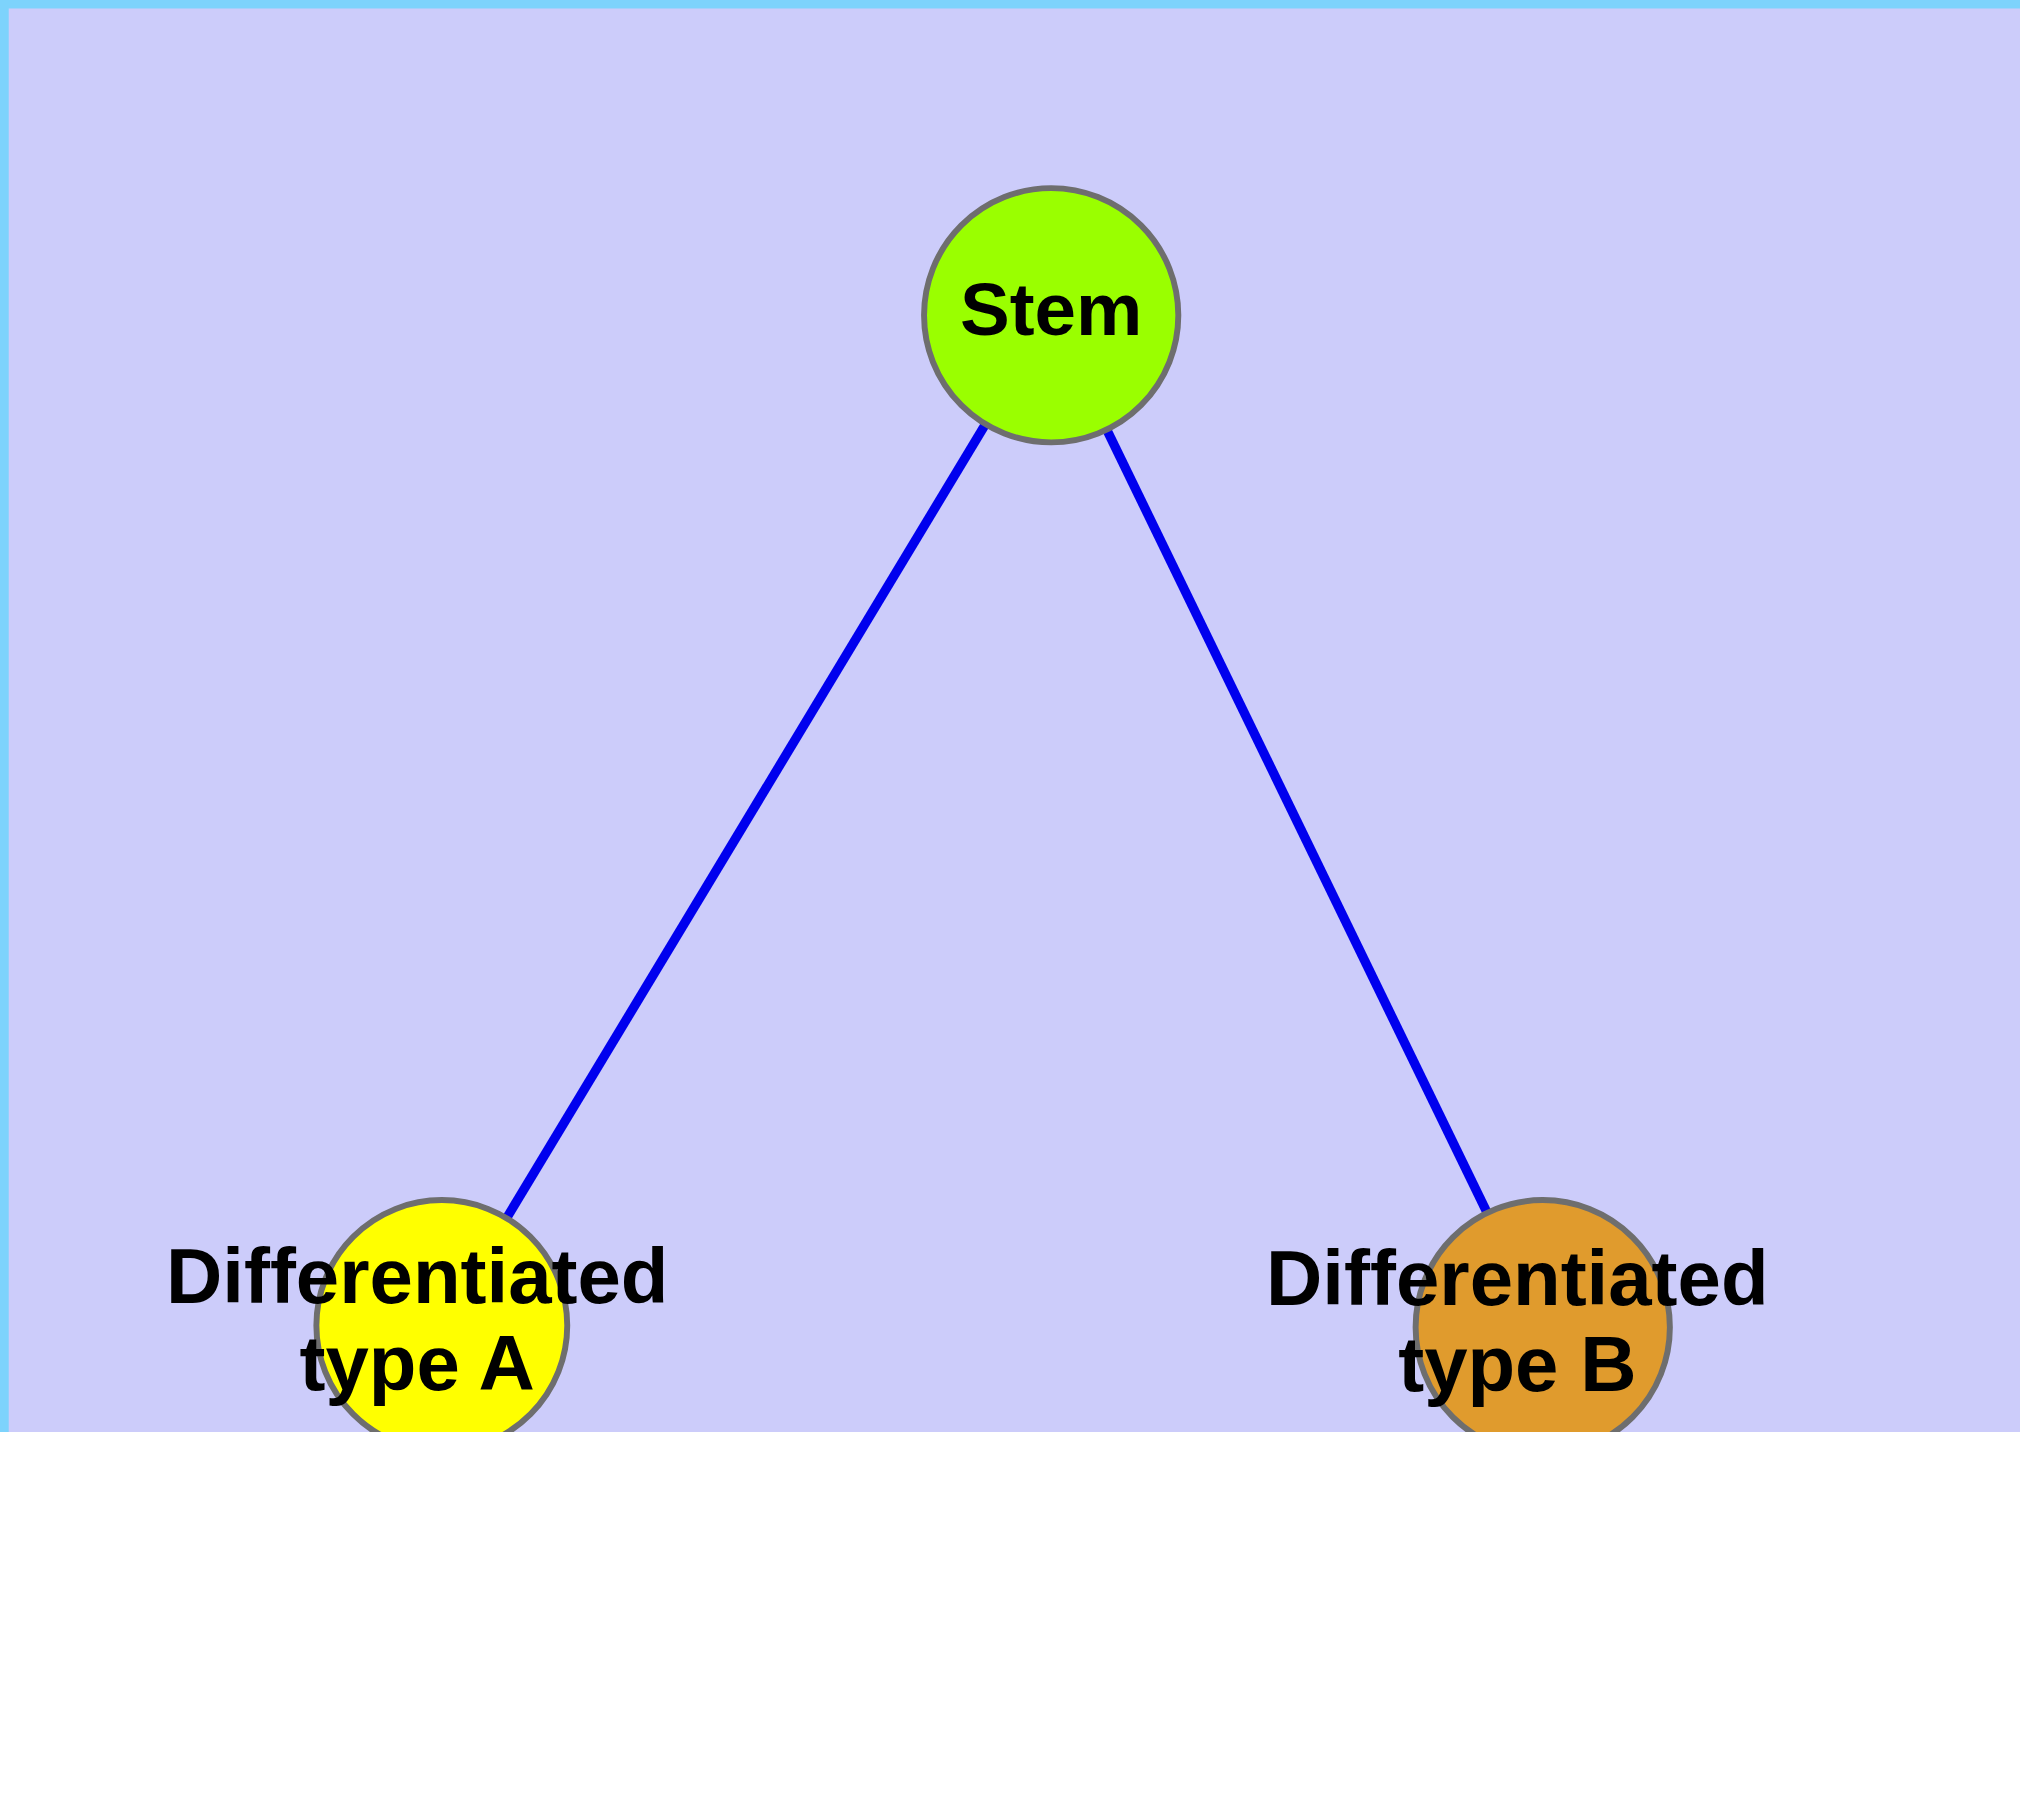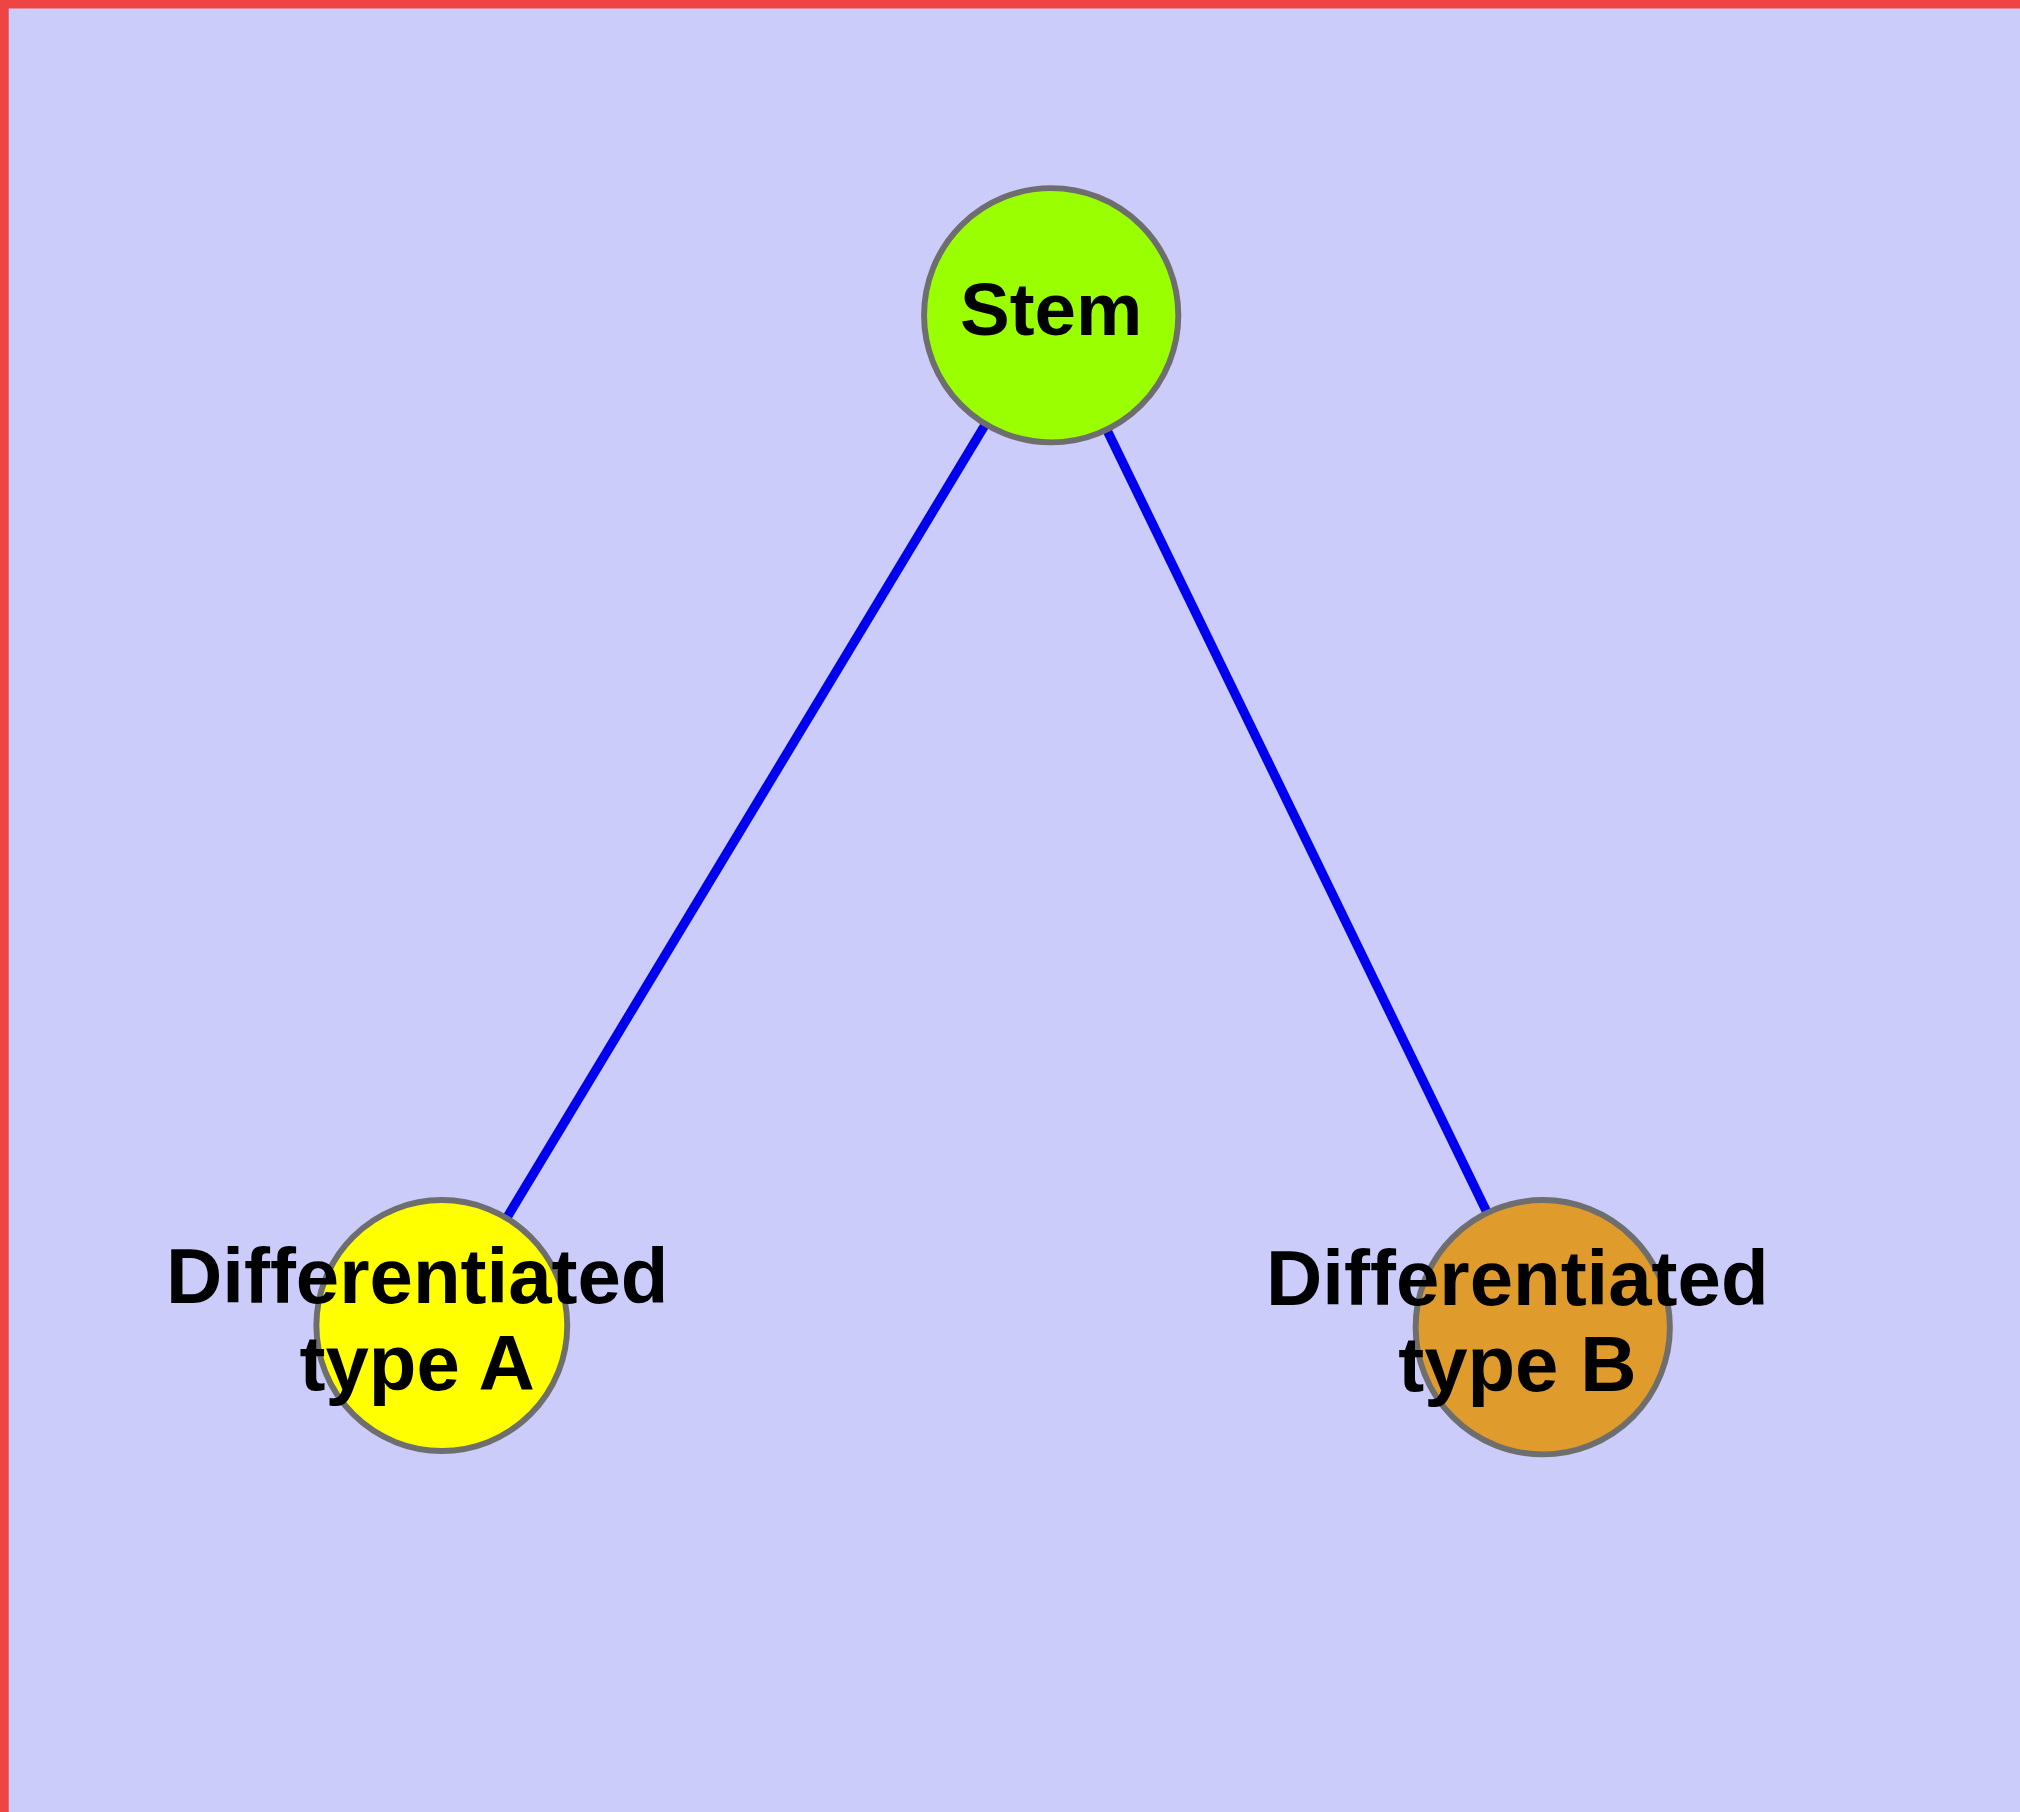--- a/index.html
+++ b/index.html
@@ -31,21 +31,21 @@
     font-weight: bold;
     fill: #000000;
     dominant-baseline: middle;
     text-anchor: middle;
     paint-order: normal;
   }
 </style>
 </head>
 <body>
 
-<div id="canvas-root" style="width: 2021px; height: 1812px; background: #ef4444;">
+<div id="canvas-root" style="width: 2021px; height: 1432px; background: #7dd3fc;">
   <svg id="graph-surface" viewBox="0 0 2384 2138" xmlns="http://www.w3.org/2000/svg">
 
     <rect id="bg-rect" x="10" y="10" width="2374" height="2128" fill="#ccccfa"></rect>
 
     <g id="edge-layer">
         <line x1="1240" y1="372" x2="521" y2="1564" stroke="#0000ee" stroke-width="11" stroke-linecap="butt" class="edge-line"></line>
         <line x1="1240" y1="372" x2="1820" y2="1566" stroke="#0000ee" stroke-width="11" stroke-linecap="butt" class="edge-line"></line>
       </g>
     <g id="node-layer">
         <circle cx="1240" cy="372" r="150" fill="#9aff00" stroke="#6e6e6e" stroke-width="7" class="node-circle"></circle>

